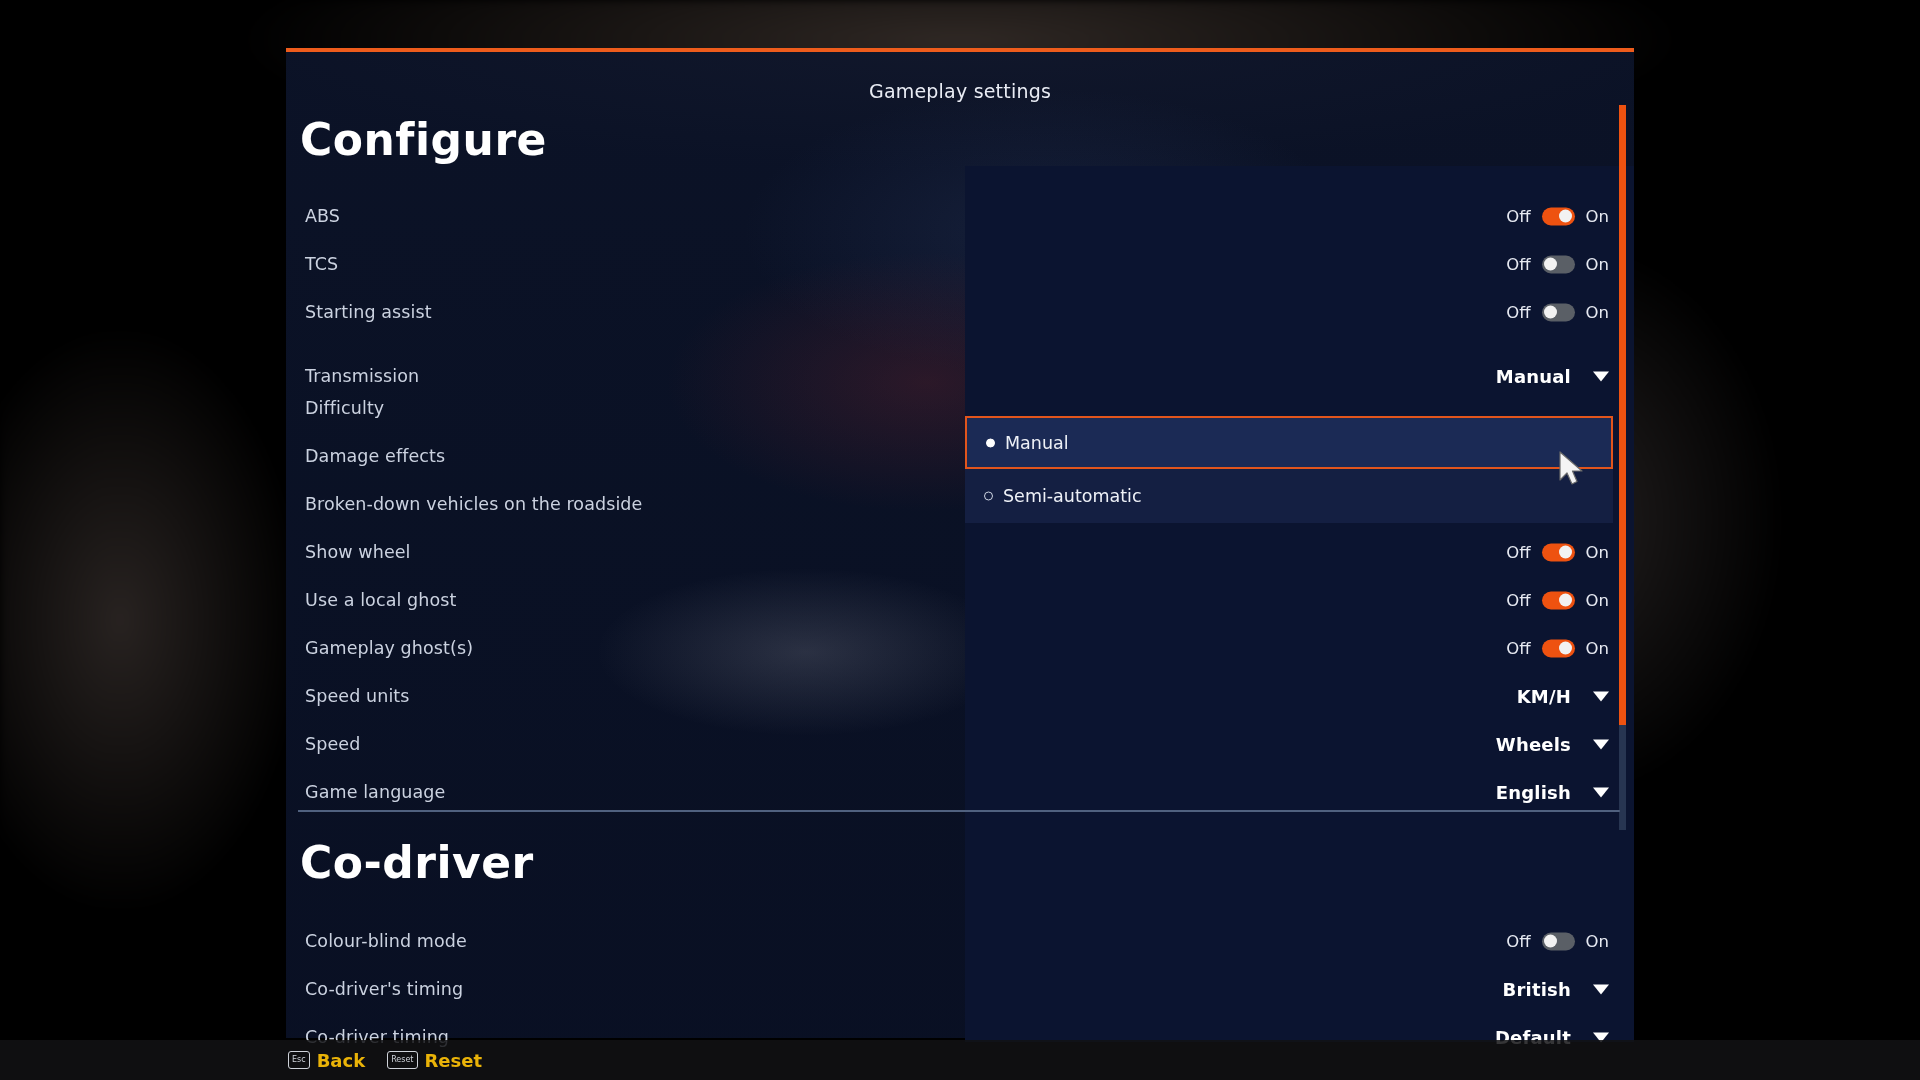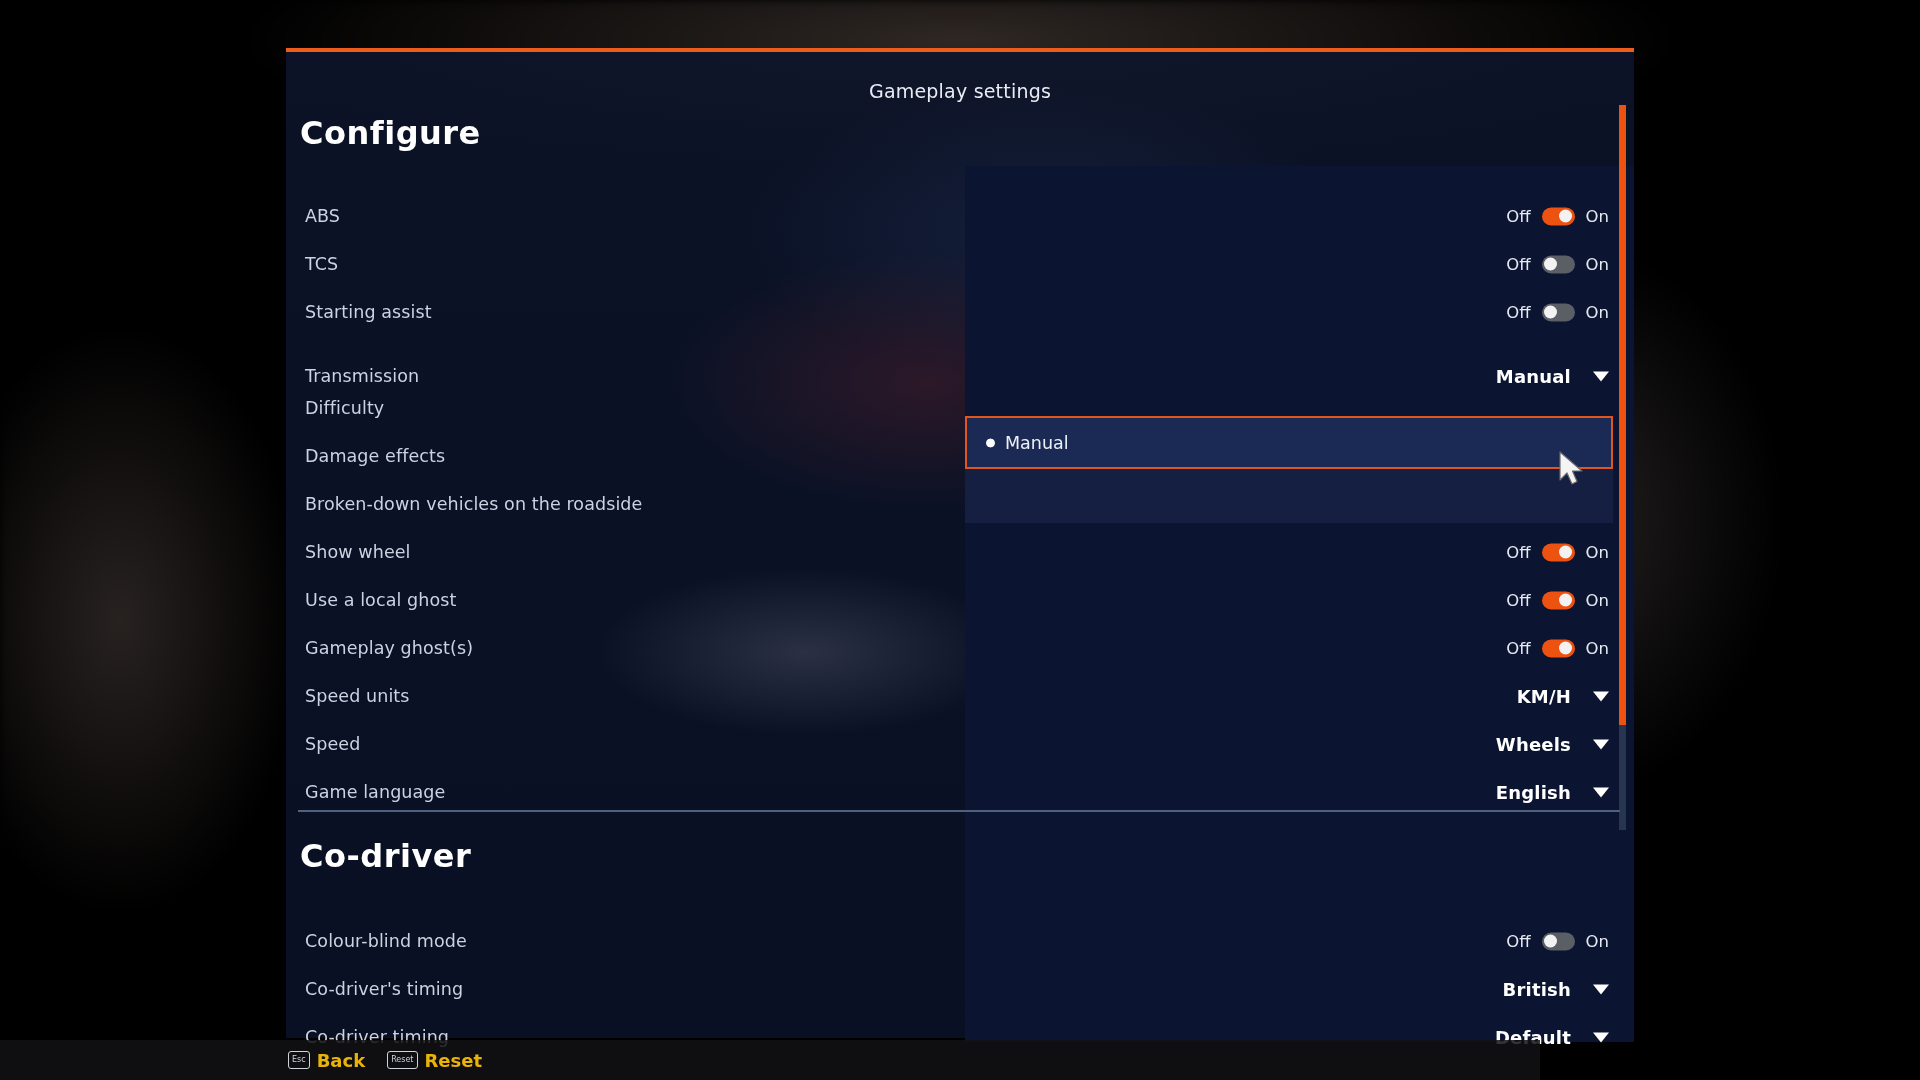--- a/index.html
+++ b/index.html
@@ -57,21 +57,21 @@
   }
 
   #title {
     position:absolute; left:0; top:0; width:100%;
     text-align:center; padding-top:28px;
     color:#e9ecf4; font-size:19px; letter-spacing:.2px;
   }
 
   .section-head {
     position:absolute; left:14px;
-    color:#ffffff; font-size:32px; font-weight:bold; letter-spacing:.5px;
+    color:#ffffff; font-size:44px; font-weight:bold; letter-spacing:.5px;
   }
 
   .row {
     position:absolute; left:0; width:1348px; height:48px;
   }
   .row .label {
     position:absolute; left:19px; top:50%; transform:translateY(-50%);
     color:#cbd2e0; font-size:17.5px; letter-spacing:.1px; white-space:nowrap;
   }
 
@@ -142,21 +142,21 @@
     position:absolute; left:1619px; top:105px; width:7px; height:725px;
     background:rgba(64,80,110,.55);
   }
   #thumb {
     position:absolute; left:1619px; top:105px; width:7px; height:620px;
     background:#ee5210;
   }
 
   
   #footer {
-    position:absolute; left:0; bottom:0; width:1540px; height:40px;
+    position:absolute; left:0; bottom:0; width:1920px; height:40px;
     background:rgba(18,18,20,.85);
     display:flex; align-items:center; padding-left:288px; gap:10px;
   }
   .key {
     display:inline-flex; align-items:center; justify-content:center;
     min-width:20px; height:18px; padding:0 3px;
     border:1.5px solid #cfd3da; border-radius:3px;
     color:#cfd3da; font-size:8px; line-height:1;
   }
   .fbtn { display:flex; align-items:center; gap:7px; margin-right:12px; }
@@ -303,20 +303,24 @@
           <span class="caret"></span>
         </div>
       </div>
     </div>
   <div id="divider"></div>
 
   <div id="dropdown">
       <div class="opt selected highlight" style="top: 0px;">
         <span class="radio"></span>
         <span class="otext">Manual</span>
+      </div>
+      <div class="opt" style="top: 53px;">
+        <span class="radio"></span>
+        <span class="otext">Semi-automatic</span>
       </div>
     </div>
 
   <svg id="cursor" width="30" height="40" viewBox="0 0 30 40">
     <path d="M2,2 L2,30 L9,23 L14,34 L19,31.5 L14.5,21 L24,21 Z" fill="#f4f4f4" stroke="#6a6a6a" stroke-width="1.2" stroke-linejoin="round"></path>
   </svg>
 </div>
 
 <div id="track"></div>
 <div id="thumb"></div>

